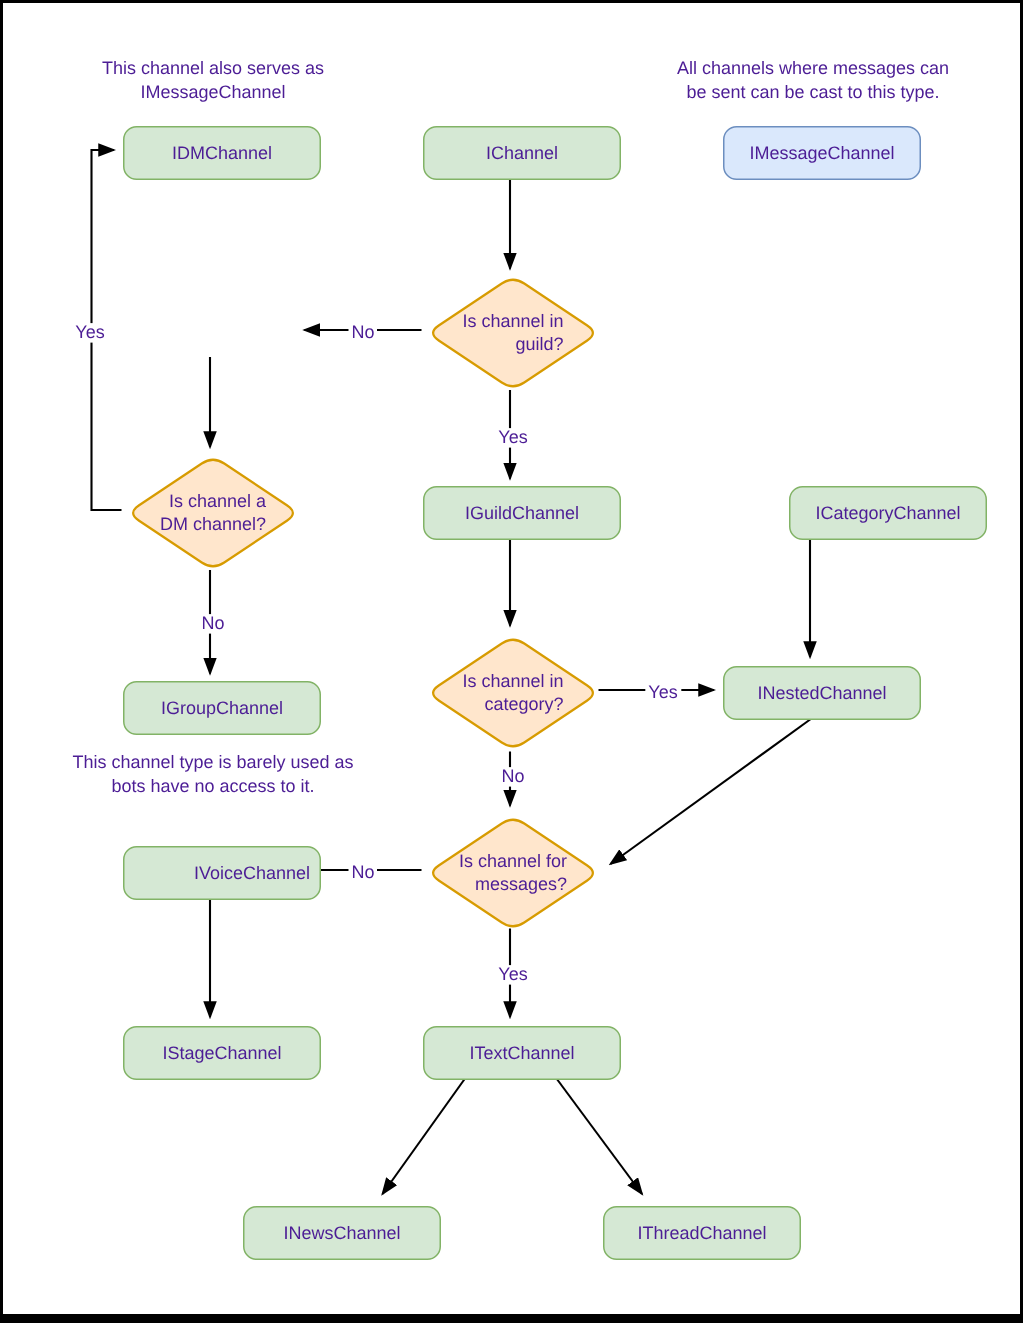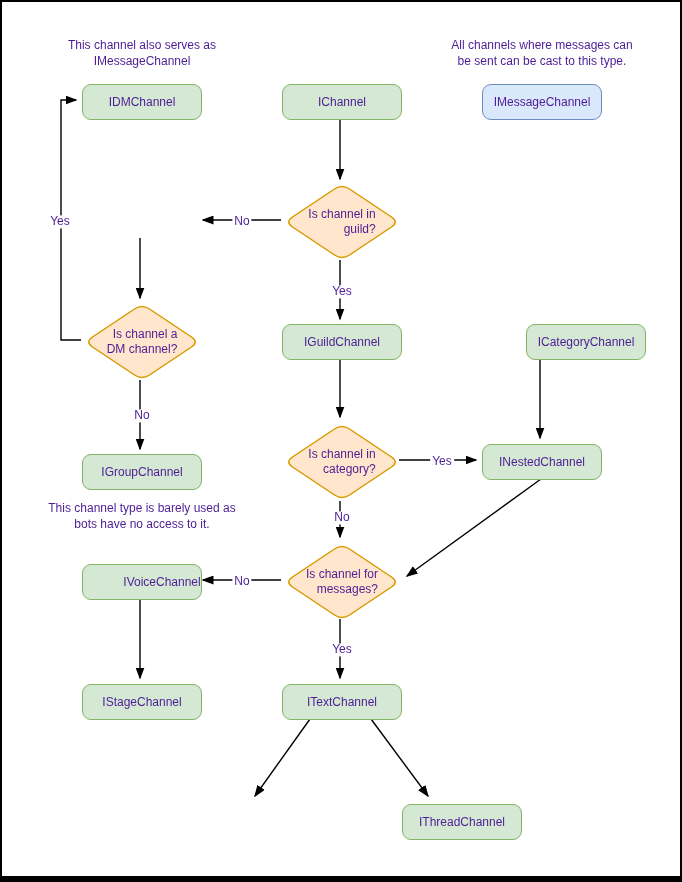--- a/index.html
+++ b/index.html
@@ -3,21 +3,21 @@
 <meta charset="utf-8">
 <style>
   html,body { margin:0; padding:0; background:#fff; }
   .canvas {
     position:relative; width:682px; height:882px; box-sizing:border-box;
     background:#fff; border:2px solid #000; border-bottom:6px solid #000;
     font-family:"Liberation Sans", sans-serif; color:#4c1d95; overflow:hidden;
   }
   .edges { position:absolute; left:0; top:0; }
   .node {
-    position:absolute; width:120px; height:36px; box-sizing:border-box;
+    position:absolute; width:132px; height:36px; box-sizing:border-box;
     border-radius:9px; display:flex; align-items:center; justify-content:center;
     font-size:12px; text-align:center; line-height:1.2;
   }
   .node.green { background:var(--green-fill); border:1px solid var(--green-stroke); }
   .node.blue  { background:var(--blue-fill);  border:1px solid var(--blue-stroke); }
   .diamond { position:absolute; width:116px; height:78px; }
   .diamond svg { position:absolute; left:0; top:0; }
   .dlabel {
     position:absolute; left:0; top:0; right:0; bottom:0;
     display:flex; align-items:center; justify-content:center;
@@ -73,20 +73,21 @@
   <div class="node green" style="left:80px; top:82px;">IDMChannel</div>
   <div class="node green" style="left:280px; top:82px;">IChannel</div>
   <div class="node blue" style="left:480px; top:82px;">IMessageChannel</div>
   <div class="node green" style="left:280px; top:322px;">IGuildChannel</div>
   <div class="node green" style="left:480px; top:322px;margin-left:44px;">ICategoryChannel</div>
   <div class="node green" style="left:80px; top:452px;">IGroupChannel</div>
   <div class="node green" style="left:480px; top:442px;">INestedChannel</div>
   <div class="node green" style="left:80px; top:562px;padding-left:40px;">IVoiceChannel</div>
   <div class="node green" style="left:80px; top:682px;">IStageChannel</div>
   <div class="node green" style="left:280px; top:682px;">ITextChannel</div>
+  <div class="node green" style="left:160px; top:802px;">INewsChannel</div>
   <div class="node green" style="left:400px; top:802px;">IThreadChannel</div>
 
   <div class="diamond" style="left:282px; top:181px;">
     <svg width="116" height="78" viewBox="0 0 116 78">
       <path d="M 50.5 6 Q 58 1 65.5 6 L 107.5 34 Q 115 39 107.5 44 L 65.5 72 Q 58 77 50.5 72 L 8.5 44 Q 1 39 8.5 34 Z" fill="var(--orange-fill)" stroke="var(--orange-stroke)" stroke-width="1.5"></path>
     </svg>
     <div class="dlabel">Is channel in
 guild?</div>
   </div>
 

